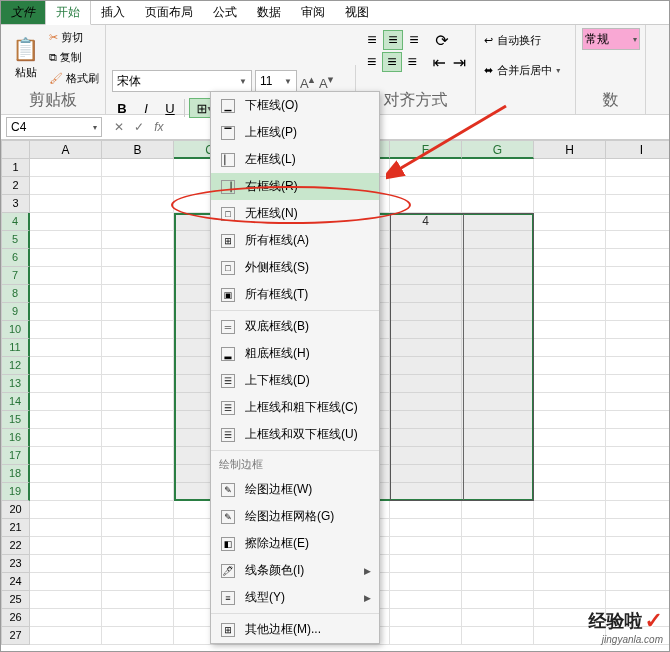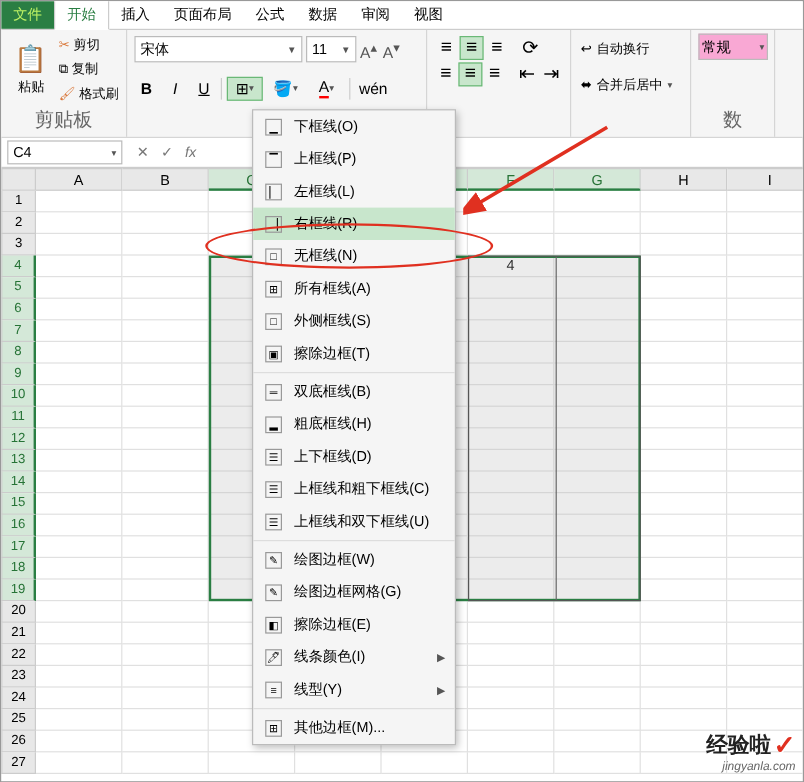--- a/index.html
+++ b/index.html
@@ -1,37 +1,37 @@
 <!DOCTYPE html>
 <html><head>
   <meta charset="utf-8">
   <style>
     * { margin: 0; padding: 0; box-sizing: border-box; font-family: "Microsoft YaHei", "SimSun", sans-serif; }
     body { width: 670px; height: 652px; background: #fff; overflow: hidden; position: relative; border: 1px solid #999; }
     
     
     .tab-bar { height: 24px; background: #fff; display: flex; align-items: flex-end; font-size: 12px; border-bottom: 1px solid #ccc; }
     .tab { padding: 4px 10px 3px; cursor: pointer; }
-    .tab.file { background: #2a7e43; color: #bef264; }
+    .tab.file { background: #2a7e43; color: #000000; font-style: italic; }
     .tab.active { background: #fff; color: #2a7e43; border: 1px solid #ccc; border-bottom: 1px solid #fff; margin-bottom: -1px; }
     
     
     .ribbon { height: 90px; background: #f5f5f5; display: flex; border-bottom: 1px solid #d5d5d5; position: relative; }
     .ribbon-group { border-right: 1px solid #d5d5d5; padding: 2px 6px 2px 6px; display: flex; flex-direction: column; justify-content: space-between; }
     .group-label { text-align: center; font-size: 16px; color: #666; padding: 1px 0; }
     
     
     .clip-group { width: 105px; }
     .clip-content { display: flex; height: 70px; }
     .paste-btn { width: 38px; text-align: center; font-size: 11px; display: flex; flex-direction: column; align-items: center; justify-content: center; gap: 2px; }
     .clip-right { display: flex; flex-direction: column; justify-content: space-around; font-size: 11px; margin-left: 4px; }
     .clip-item { display: flex; align-items: center; gap: 3px; padding: 1px 0; }
     
     
-    .font-group { width: 250px; }
+    .font-group { width: 250px; margin-top: 40px; }
     .font-row1 { display: flex; gap: 3px; padding: 3px 0; align-items: center; }
     .font-name-sel { width: 140px; height: 22px; border: 1px solid #bbb; background: #fff; font-size: 12px; padding: 0 4px; display: flex; align-items: center; justify-content: space-between; }
     .font-size-sel { width: 42px; height: 22px; border: 1px solid #bbb; background: #fff; font-size: 12px; padding: 0 4px; display: flex; align-items: center; justify-content: space-between; }
     .sz-btn { width: 16px; height: 16px; font-size: 13px; color: #555; }
     .font-row2 { display: flex; gap: 4px; padding: 3px 0; align-items: center; }
     .f-btn { width: 20px; height: 20px; display: inline-flex; align-items: center; justify-content: center; font-size: 13px; border: 1px solid transparent; }
     .f-btn.dd { width: 30px; }
     .f-btn.border-dd { background: #c8e6cc; border: 1px solid #6ab876; }
     
     
@@ -173,20 +173,21 @@
       </div>
       <div class="align-row">
         <span class="al-btn">≡</span>
         <span class="al-btn active">≡</span>
         <span class="al-btn">≡</span>
         <span style="width:6px;"></span>
         <span class="al-btn">⇤</span>
         <span class="al-btn">⇥</span>
       </div>
     </div>
+    <div class="group-label">对齐方式</div>
   </div>
 
   <div class="ribbon-group wrap-group">
     <div class="wrap-item">
         <span>↩</span>
         <span>自动换行</span>
       </div>
     <div class="wrap-item">
         <span>⬌</span>
         <span>合并后居中</span>
@@ -590,21 +591,21 @@
   <div class="menu-item">
       <span class="menu-icon">⊞</span>
       <span>所有框线(A)</span>
     </div>
   <div class="menu-item">
       <span class="menu-icon">□</span>
       <span>外侧框线(S)</span>
     </div>
   <div class="menu-item">
       <span class="menu-icon">▣</span>
-      <span>擦除边框(T)</span>
+      <span>所有框线(T)</span>
     </div>
   <div class="menu-sep"></div>
   <div class="menu-item">
       <span class="menu-icon">═</span>
       <span>双底框线(B)</span>
     </div>
   <div class="menu-item">
       <span class="menu-icon">▂</span>
       <span>粗底框线(H)</span>
     </div>
@@ -614,20 +615,21 @@
     </div>
   <div class="menu-item">
       <span class="menu-icon">☰</span>
       <span>上框线和粗下框线(C)</span>
     </div>
   <div class="menu-item">
       <span class="menu-icon">☰</span>
       <span>上框线和双下框线(U)</span>
     </div>
   <div class="menu-sep"></div>
+  <div class="menu-section-title">绘制边框</div>
   <div class="menu-item">
       <span class="menu-icon">✎</span>
       <span>绘图边框(W)</span>
     </div>
   <div class="menu-item">
       <span class="menu-icon">✎</span>
       <span>绘图边框网格(G)</span>
     </div>
   <div class="menu-item">
       <span class="menu-icon">◧</span>

